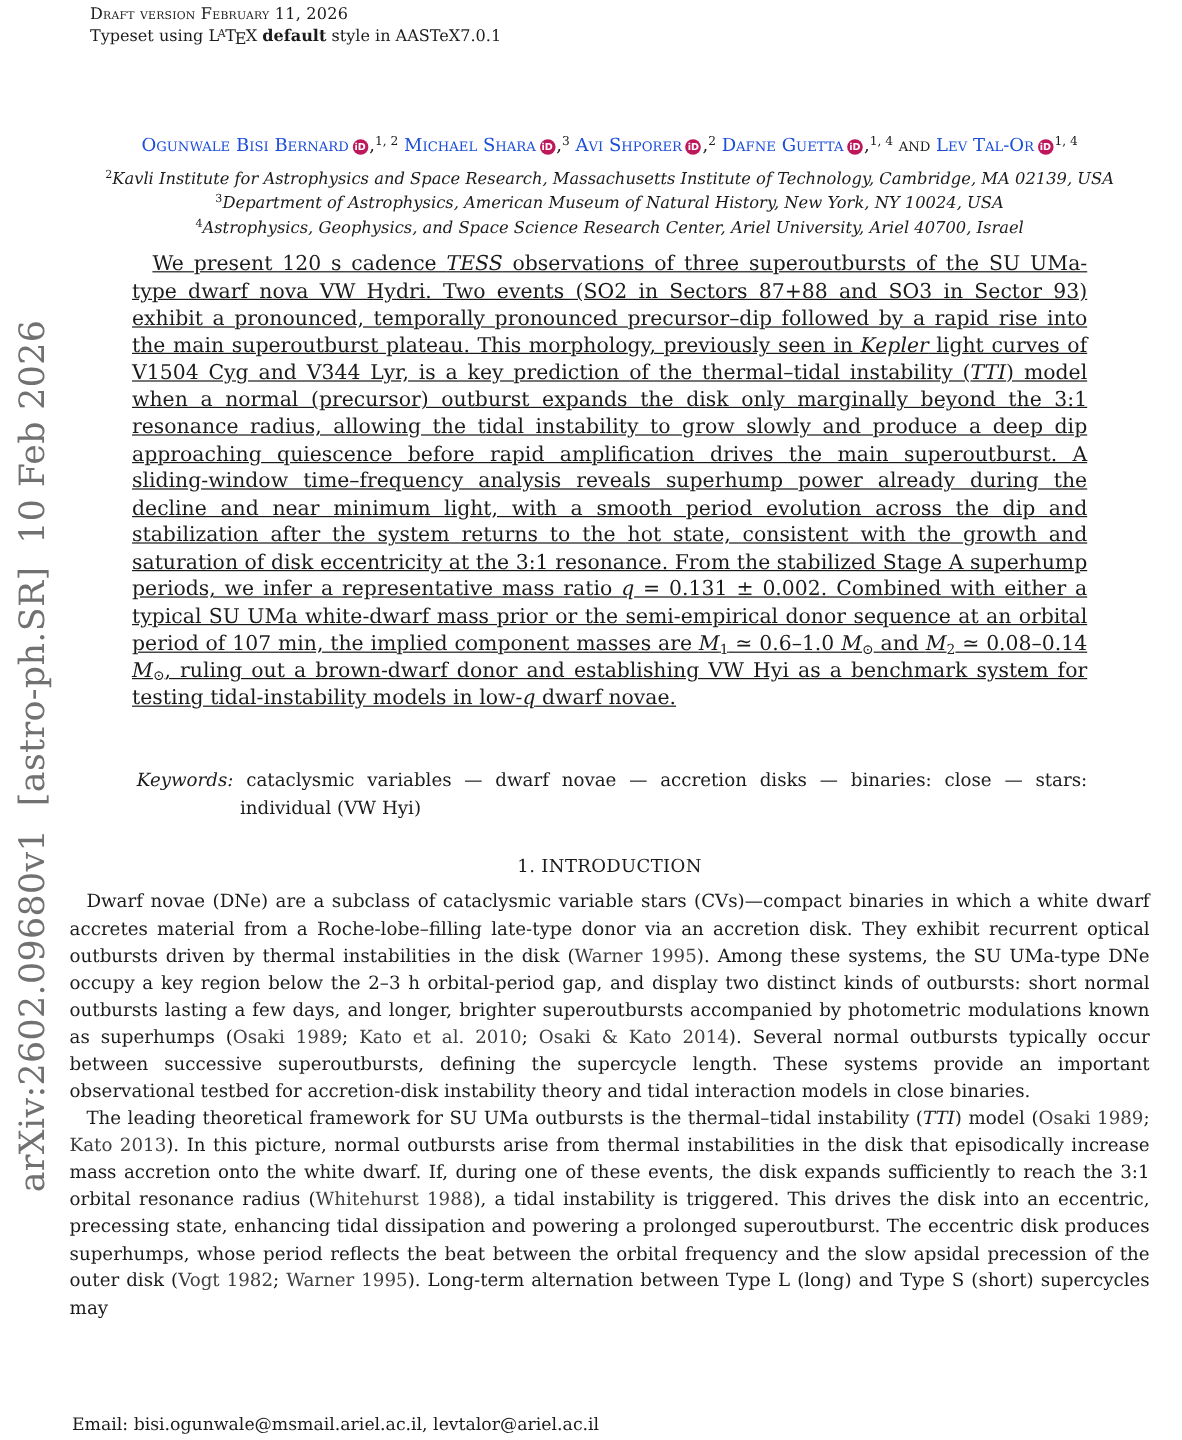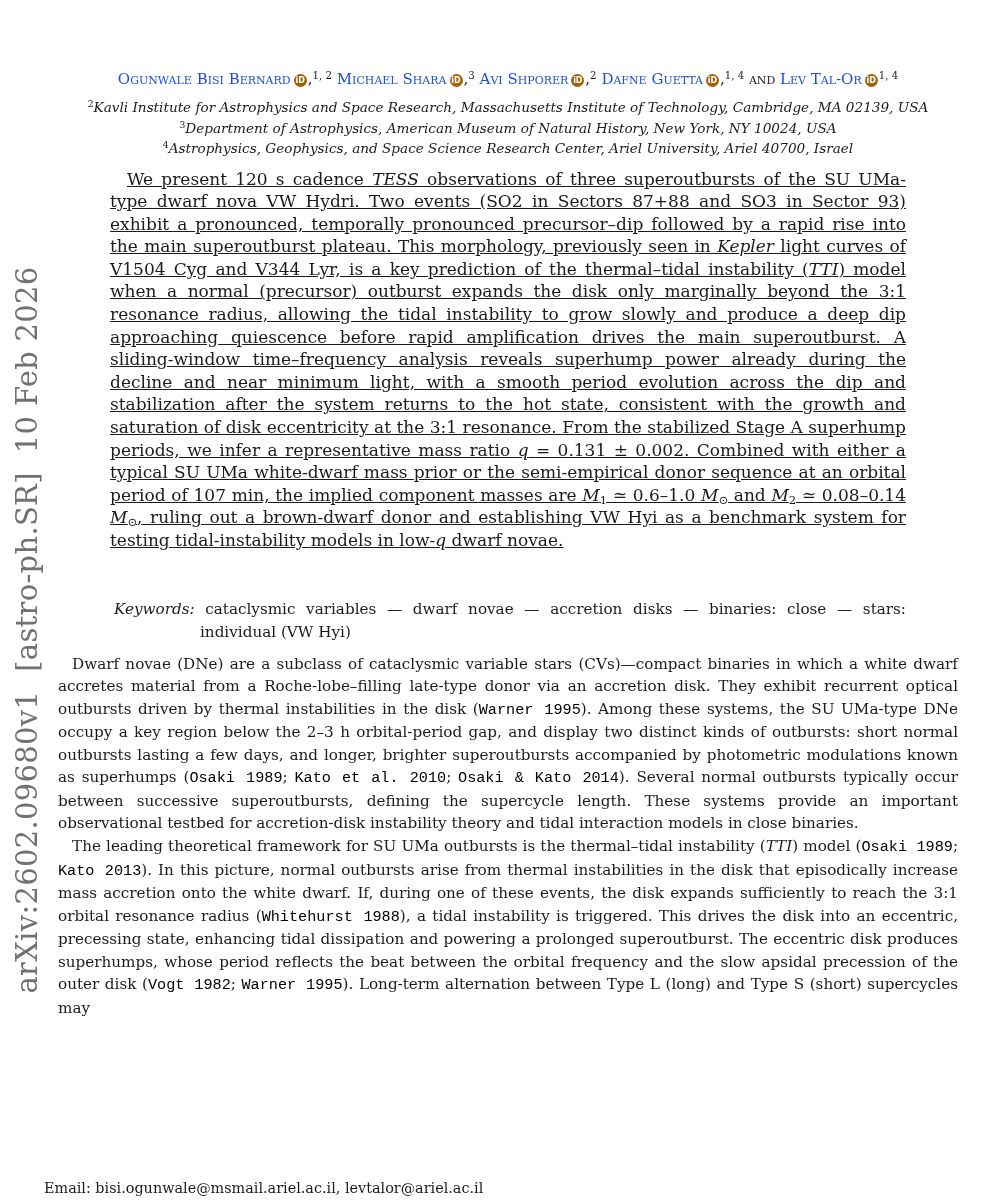--- a/index.html
+++ b/index.html
@@ -79,72 +79,77 @@
   }
   .para{
     text-align:justify;
     text-indent:14px;
     font-size:15.2px;
     line-height:22.55px;
     margin:0;
   }
   .para.first{margin-top:9px;}
   #footer{
-    position:absolute; left:44px; top:1180px;
+    position:absolute; left:60px; top:1180px;
     font-size:14.4px;
   }
   
   .seg-it{font-style:italic;}
   .seg-b{font-weight:bold;}
   .seg-sup{font-size:68%; vertical-align:0.5em; line-height:0;}
   .seg-sub{font-size:68%; vertical-align:-0.25em; line-height:0;}
-  .seg-cite{color:#000000;font-family:Liberation Mono, monospace;}
+  .seg-cite{color:#404040;}
   .seg-author{color:#1d4ed8;}
   .seg-aff{font-style:italic;}
   .seg-orcid{
     display:inline-block; width:13px; height:13px;
     border-radius:50%;
-    background:#a16207; color:#ffffff;
+    background:#be185d; color:#ffffff;
     font-family:"DejaVu Sans", sans-serif;
     font-size:8px; font-weight:bold;
     line-height:13px; text-align:center;
     vertical-align:1px;
     margin:0 1px 0 3px;
     font-variant:normal;
   }
   .seg-latex-a{font-size:68%; vertical-align:0.32em; margin-left:-0.12em; margin-right:-0.04em;}
   .seg-latex-e{vertical-align:-0.22em; margin-left:-0.08em; margin-right:-0.04em;}
   .email-link{color:#1b1b1b;}
 </style>
 </head>
 <body>
 
 <div id="page">
 
   <div id="arxiv-banner">arXiv:2602.09680v1  [astro-ph.SR]  10 Feb 2026</div>
 
   <div id="content">
 
+    <div class="hdr">
+      <div class="hdr-line1">Draft version February 11, 2026</div>
+      <div class="hdr-line2"><span>Typeset using L</span><span class="seg-latex-a">A</span><span>T</span><span class="seg-latex-e">E</span><span>X </span><span class="seg-b">default</span><span> style in AASTeX7.0.1</span></div>
+    </div>
 
     <div class="title">
     </div>
 
     <div class="authors"><span class="seg-author">Ogunwale Bisi Bernard</span><span class="seg-orcid">iD</span><span>,</span><span class="seg-sup">1, 2</span><span> </span><span class="seg-author">Michael Shara</span><span class="seg-orcid">iD</span><span>,</span><span class="seg-sup">3</span><span> </span><span class="seg-author">Avi Shporer</span><span class="seg-orcid">iD</span><span>,</span><span class="seg-sup">2</span><span> </span><span class="seg-author">Dafne Guetta</span><span class="seg-orcid">iD</span><span>,</span><span class="seg-sup">1, 4</span><span> and </span><span class="seg-author">Lev Tal-Or</span><span class="seg-orcid">iD</span><span class="seg-sup">1, 4</span></div>
 
     <div class="affils">
       <div><span class="seg-sup">2</span><span class="seg-aff">Kavli Institute for Astrophysics and Space Research, Massachusetts Institute of Technology, Cambridge, MA 02139, USA</span></div>
       <div><span class="seg-sup">3</span><span class="seg-aff">Department of Astrophysics, American Museum of Natural History, New York, NY 10024, USA</span></div>
       <div><span class="seg-sup">4</span><span class="seg-aff">Astrophysics, Geophysics, and Space Science Research Center, Ariel University, Ariel 40700, Israel</span></div>
     </div>
 
 
     <p class="abstract-body"><span>We present 120 s cadence </span><span class="seg-it">TESS</span><span> observations of three superoutbursts of the SU UMa-type dwarf nova VW Hydri.  Two events (SO2 in Sectors 87+88 and SO3 in Sector 93) exhibit a pronounced, temporally pronounced precursor–dip followed by a rapid rise into the main superoutburst plateau. This morphology, previously seen in </span><span class="seg-it">Kepler</span><span> light curves of V1504 Cyg and V344 Lyr, is a key prediction of the thermal–tidal instability (</span><span class="seg-it">TTI</span><span>) model when a normal (precursor) outburst expands the disk only marginally beyond the 3:1 resonance radius, allowing the tidal instability to grow slowly and produce a deep dip approaching quiescence before rapid amplification drives the main superoutburst. A sliding-window time–frequency analysis reveals superhump power already during the decline and near minimum light, with a smooth period evolution across the dip and stabilization after the system returns to the hot state, consistent with the growth and saturation of disk eccentricity at the 3:1 resonance. From the stabilized Stage A superhump periods, we infer a representative mass ratio </span><span class="seg-it">q</span><span> = 0.131 ± 0.002. Combined with either a typical SU UMa white-dwarf mass prior or the semi-empirical donor sequence at an orbital period of 107 min, the implied component masses are </span><span class="seg-it">M</span><span class="seg-sub">1</span><span> ≃ 0.6–1.0 </span><span class="seg-it">M</span><span class="seg-sub">⊙</span><span> and </span><span class="seg-it">M</span><span class="seg-sub">2</span><span> ≃ 0.08–0.14 </span><span class="seg-it">M</span><span class="seg-sub">⊙</span><span>, ruling out a brown-dwarf donor and establishing VW Hyi as a benchmark system for testing tidal-instability models in low-</span><span class="seg-it">q</span><span> dwarf novae.</span></p>
 
     <p class="keywords"><span class="seg-it">Keywords:</span><span> cataclysmic variables — dwarf novae — accretion disks — binaries: close — stars: individual (VW Hyi)</span></p>
 
+    <div class="section-heading">1.  INTRODUCTION</div>
 
     <p class="para first"><span>Dwarf novae (DNe) are a subclass of cataclysmic variable stars (CVs)—compact binaries in which a white dwarf accretes material from a Roche-lobe–filling late-type donor via an accretion disk.  They exhibit recurrent optical outbursts driven by thermal instabilities in the disk (</span><span class="seg-cite">Warner 1995</span><span>).  Among these systems, the SU UMa-type DNe occupy a key region below the 2–3 h orbital-period gap, and display two distinct kinds of outbursts:  short normal outbursts lasting a few days, and longer, brighter superoutbursts accompanied by photometric modulations known as superhumps (</span><span class="seg-cite">Osaki 1989</span><span>; </span><span class="seg-cite">Kato et al. 2010</span><span>; </span><span class="seg-cite">Osaki &amp; Kato 2014</span><span>).  Several normal outbursts typically occur between successive superoutbursts, defining the supercycle length.  These systems provide an important observational testbed for accretion-disk instability theory and tidal interaction models in close binaries.</span></p>
     <p class="para"><span>The leading theoretical framework for SU UMa outbursts is the thermal–tidal instability (</span><span class="seg-it">TTI</span><span>) model (</span><span class="seg-cite">Osaki 1989</span><span>; </span><span class="seg-cite">Kato 2013</span><span>).  In this picture, normal outbursts arise from thermal instabilities in the disk that episodically increase mass accretion onto the white dwarf.  If, during one of these events, the disk expands sufficiently to reach the 3:1 orbital resonance radius (</span><span class="seg-cite">Whitehurst 1988</span><span>), a tidal instability is triggered.  This drives the disk into an eccentric, precessing state, enhancing tidal dissipation and powering a prolonged superoutburst.  The eccentric disk produces superhumps, whose period reflects the beat between the orbital frequency and the slow apsidal precession of the outer disk (</span><span class="seg-cite">Vogt 1982</span><span>; </span><span class="seg-cite">Warner 1995</span><span>).  Long-term alternation between Type L (long) and Type S (short) supercycles may</span></p>
 
   </div>
 
   <div id="footer">
     <span>Email: </span><span class="email-link">bisi.ogunwale@msmail.ariel.ac.il</span><span>, </span><span class="email-link">levtalor@ariel.ac.il</span>
   </div>
 

